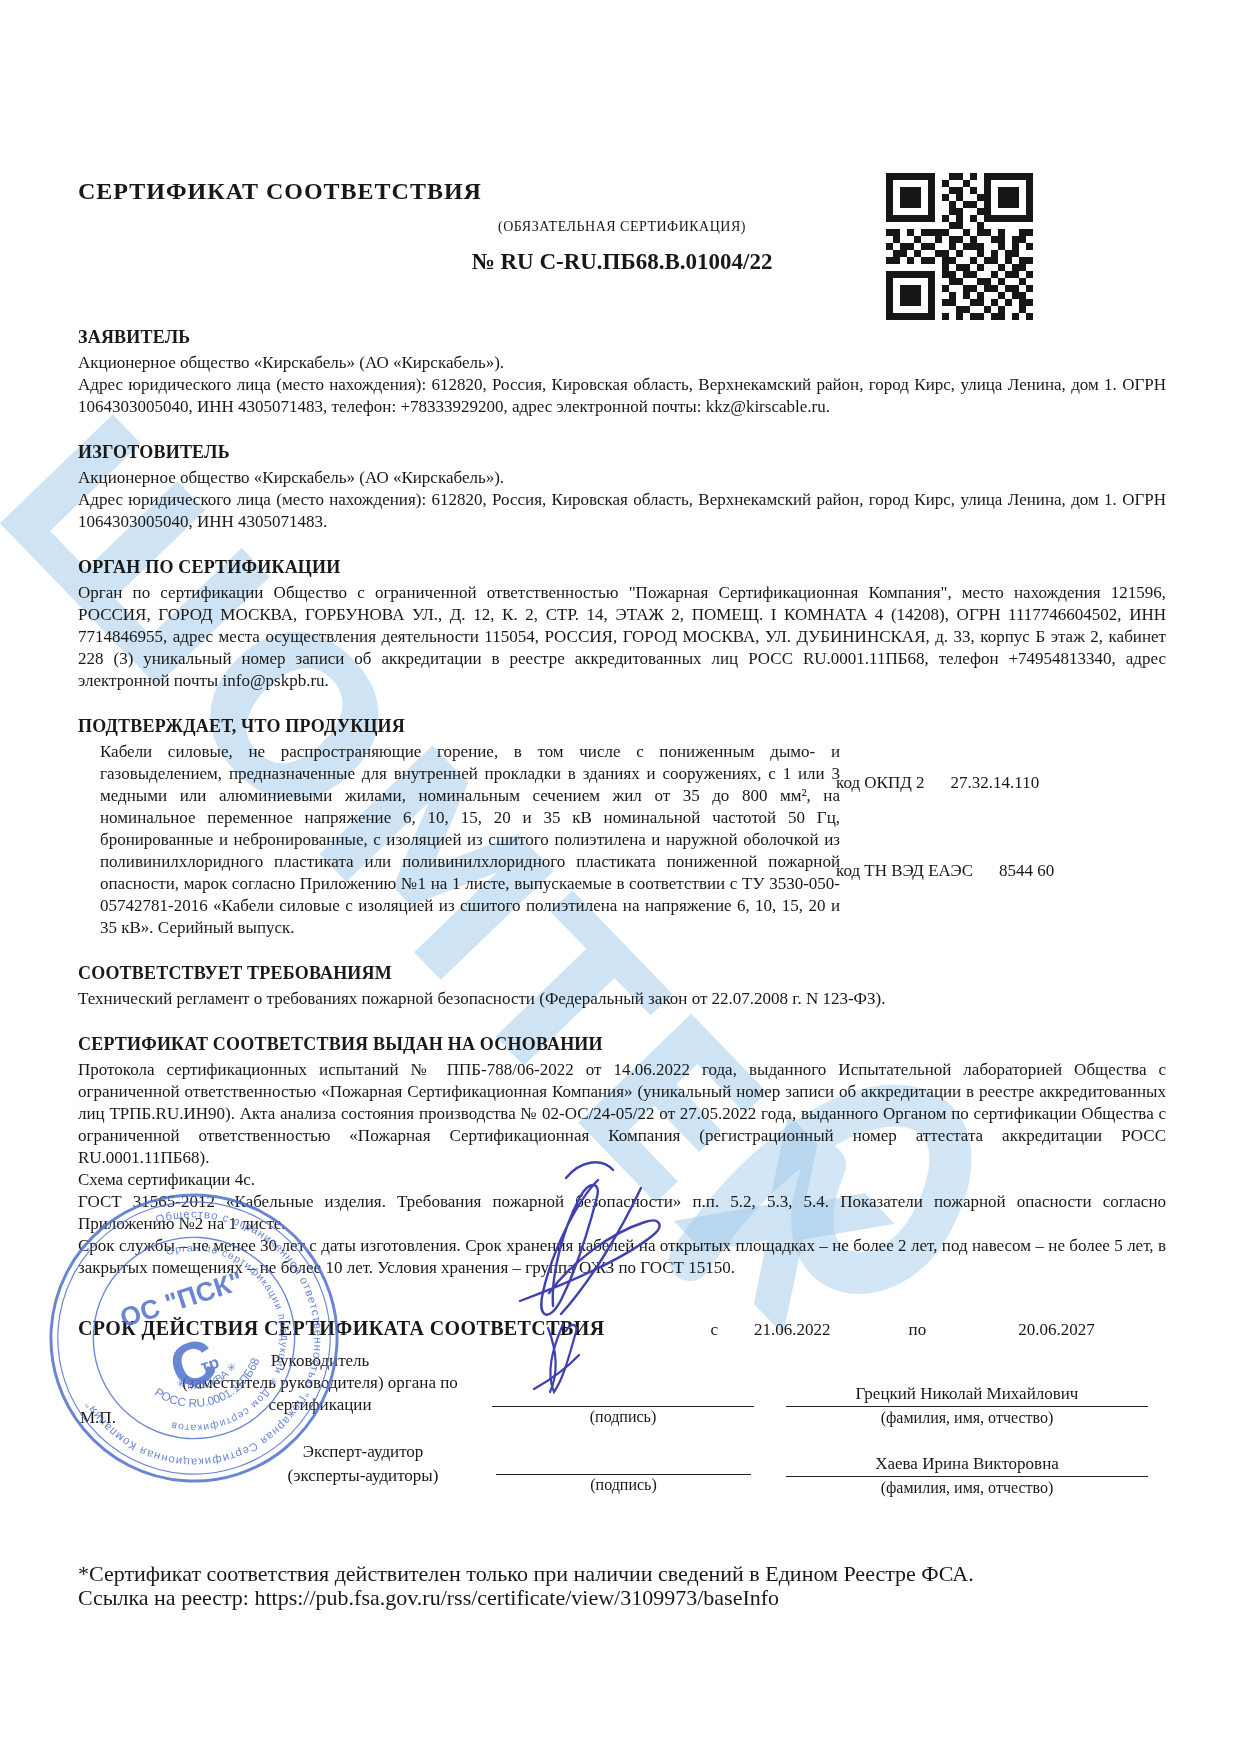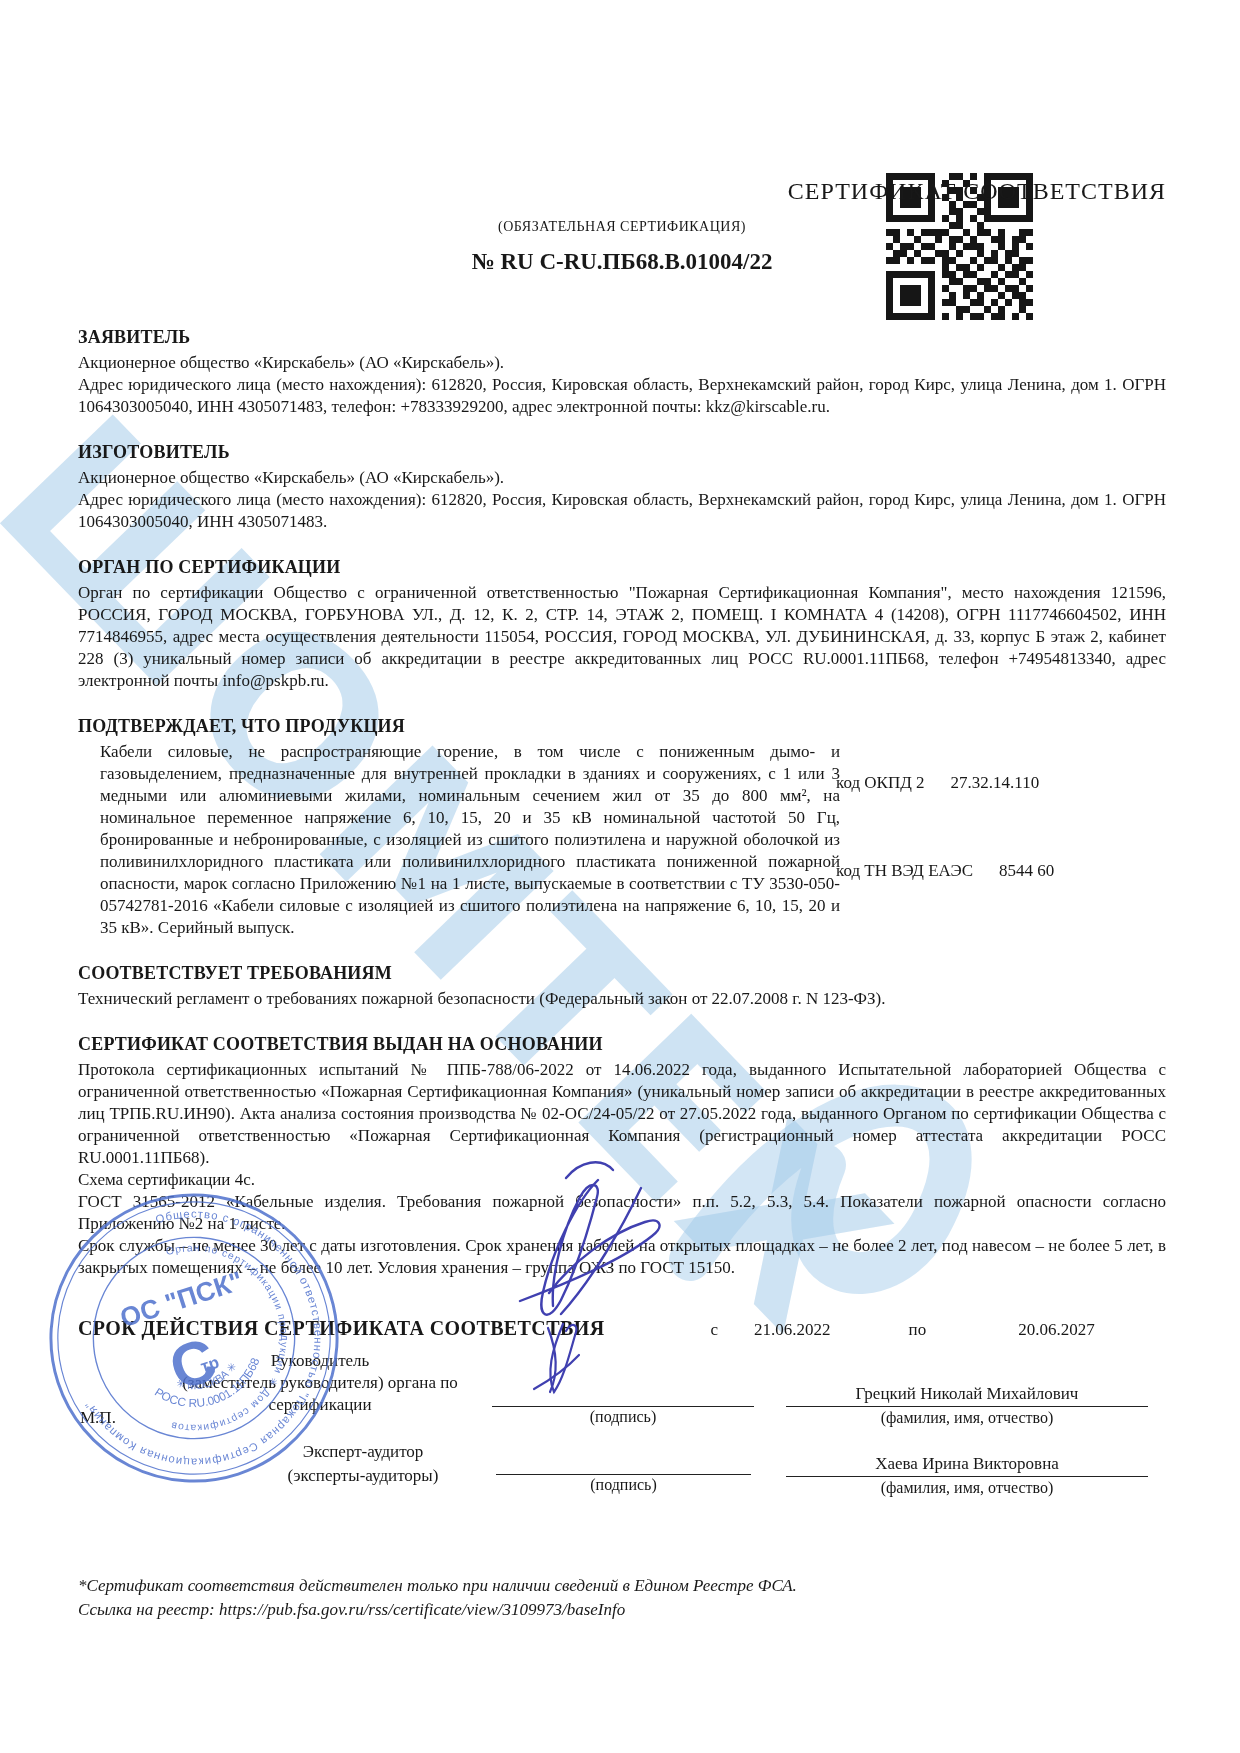--- a/index.html
+++ b/index.html
@@ -20,21 +20,21 @@
   .wm-swoosh{position:absolute;left:0;top:0;z-index:1;pointer-events:none;}
   
   .qr{
     position:absolute;left:886px;top:173px;z-index:2;
     display:grid;grid-template-columns:repeat(21,7px);grid-auto-rows:7px;
   }
   .qr i{display:block;}
   .qr i.on{background:#161616;}
   
   .content{position:absolute;left:78px;top:0;width:1088px;z-index:2;}
-  .doc-title{margin-top:178px;text-align:right;font-weight:normal;font-size:24px;letter-spacing:1px;}
+  .doc-title{margin-top:178px;text-align:left;font-weight:bold;font-size:24px;letter-spacing:1px;}
   .doc-subtitle{margin-top:14px;text-align:center;font-size:14px;letter-spacing:0.5px;}
   .doc-number{margin-top:14px;text-align:center;font-weight:bold;font-size:23px;text-underline-offset:4px;}
   h3.sec{font-size:18px;font-weight:bold;margin:24px 0 4px 0;letter-spacing:0.2px;}
   h3.first{margin-top:52px;}
   p.body{font-size:17px;line-height:22px;margin:0;text-align:justify;}
   
   .product-wrap{position:relative;}
   .product-wrap p.body{width:740px;margin-left:22px;}
   .code-row{position:absolute;left:758px;white-space:nowrap;font-size:17px;display:flex;gap:26px;}
   .code-row.c1{top:32px;}
@@ -54,21 +54,21 @@
   .sigline{position:absolute;border-bottom:1.6px solid #222;text-align:center;}
   .sigline .cap{padding-top:2px;font-size:16px;}
   .sl1{left:414px;top:36px;width:262px;height:24px;}
   .sl2{left:418px;top:104px;width:255px;height:24px;}
   .nameblock{position:absolute;left:708px;width:362px;text-align:center;}
   .nb1{top:38px;}
   .nb2{top:108px;}
   .nameblock .nm{border-bottom:1.6px solid #222;padding-bottom:2px;font-size:17px;}
   .caption{font-size:16px;padding-top:2px;text-align:center;}
   
-  .footer{margin-top:16px;font-size:17px;line-height:24px;font-style:italic;}
+  .footer{margin-top:4px;font-size:22px;line-height:24px;}
   
   .stamp{position:absolute;left:46px;top:1190px;z-index:4;opacity:0.85;transform:rotate(-18deg);}
   
   .ink{position:absolute;left:0;top:0;z-index:5;pointer-events:none;}
 </style>
 </head>
 <body>
 
 <div class="page">
 

